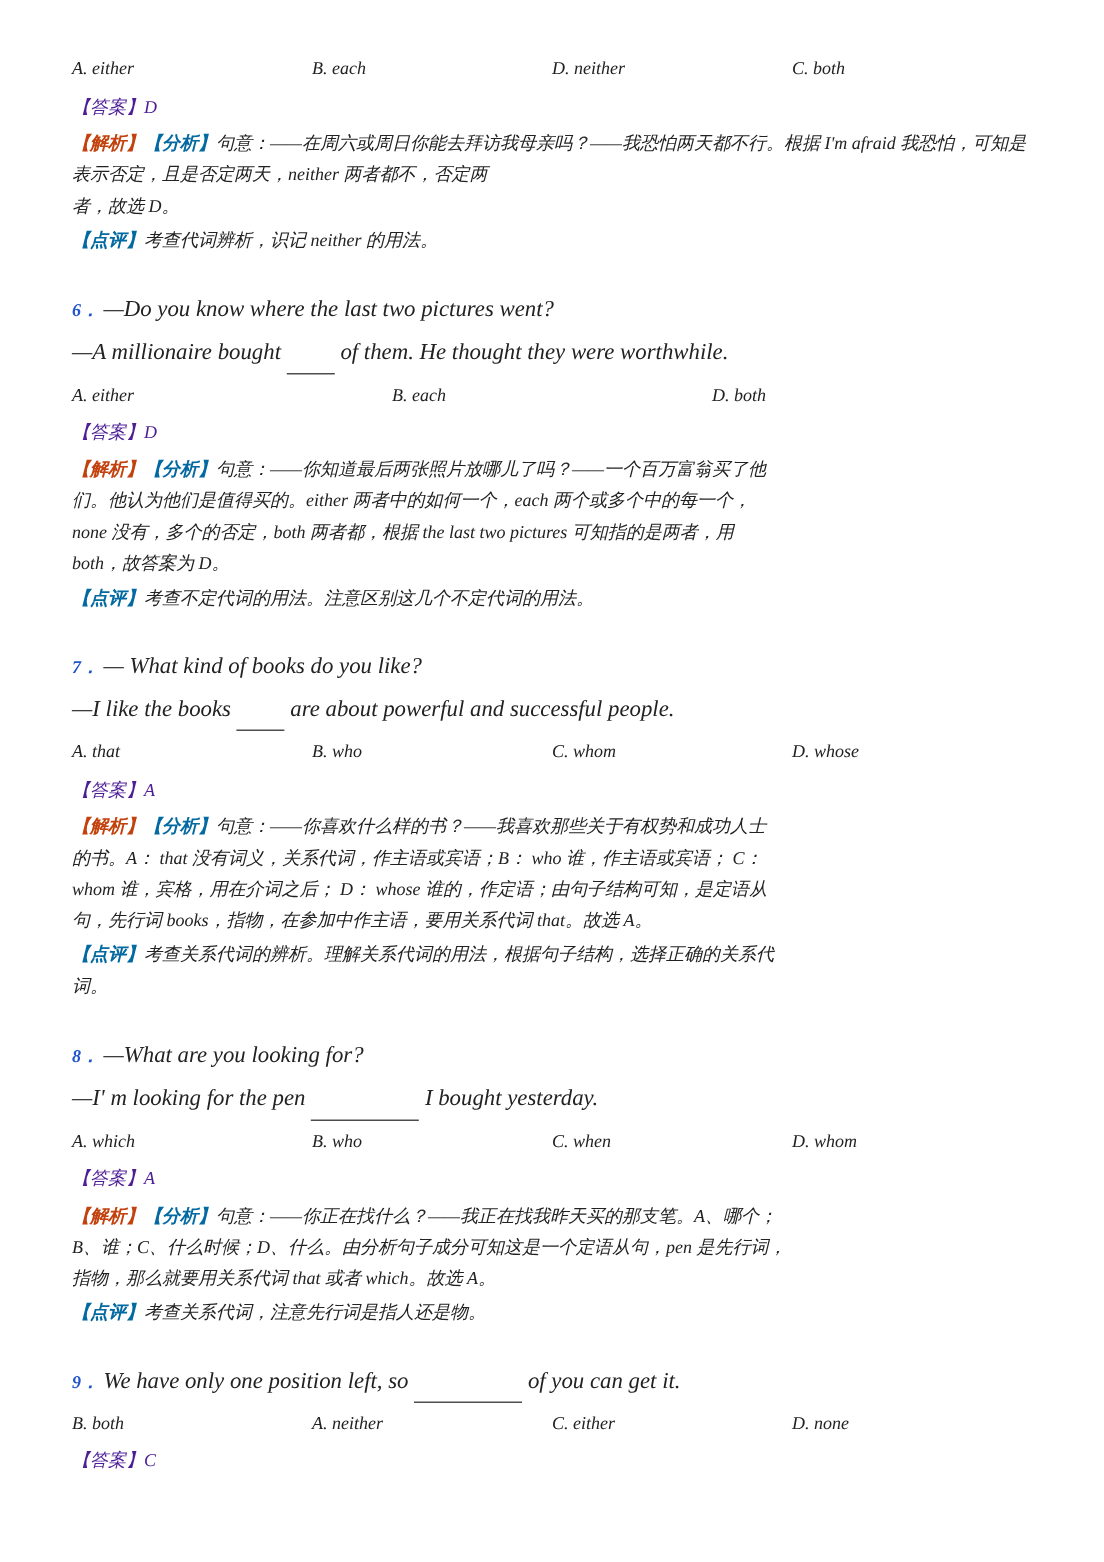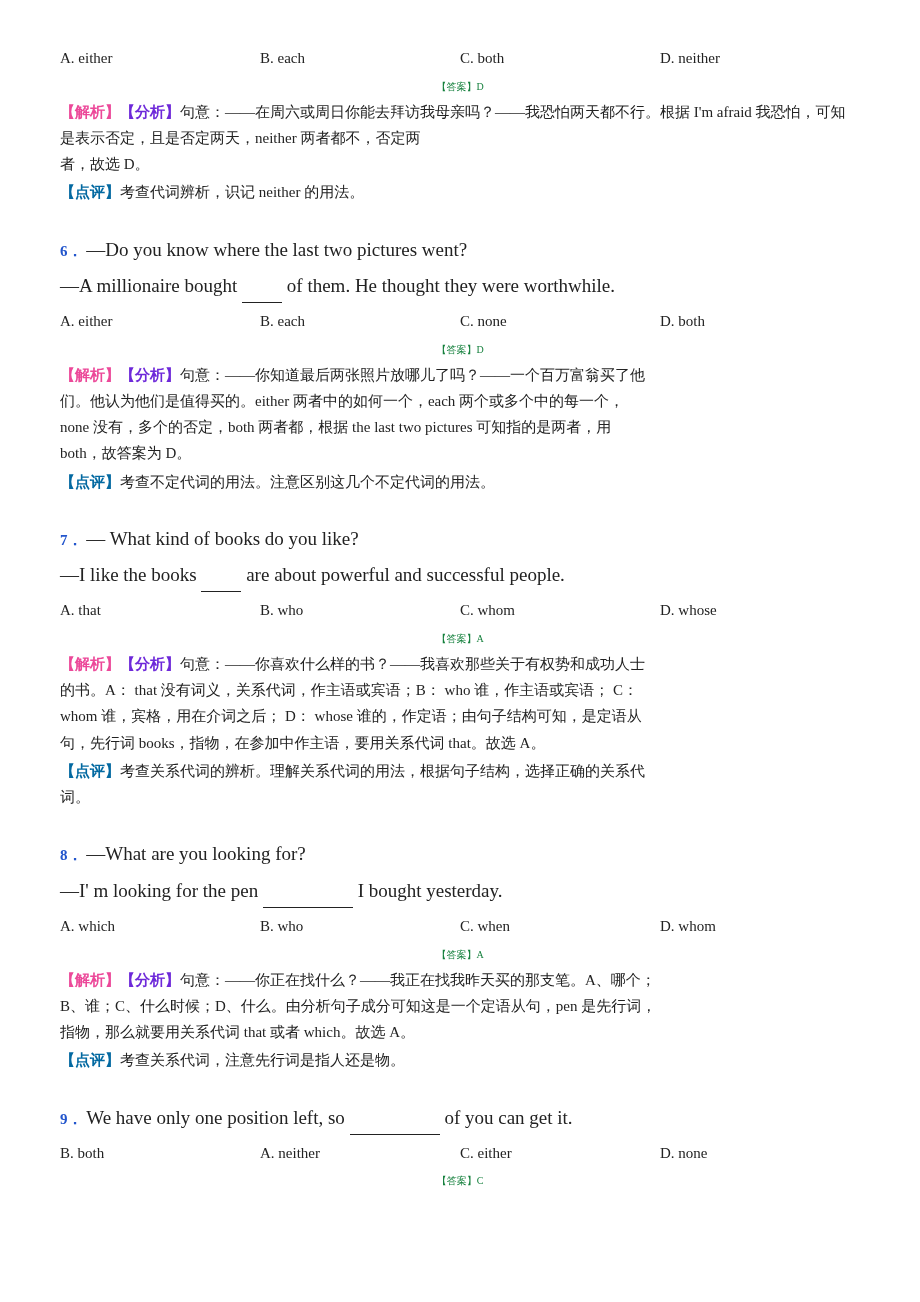--- a/index.html
+++ b/index.html
@@ -12,20 +12,21 @@
       font-family: "SimSun", "宋体", "Times New Roman", serif;
       font-size: 15px;
       color: #222;
       width: 920px;
       min-height: 1302px;
       padding: 40px 60px;
       line-height: 1.7;
     }
     .question-block {
       margin-bottom: 28px;
+      font-style: italic;
     }
     .question-number {
       color: #2255cc;
       font-weight: bold;
       font-size: 15px;
     }
     .question-text {
       display: inline;
       font-size: 19px;
     }
@@ -36,36 +37,35 @@
       display: flex;
       flex-direction: row;
       gap: 0;
       margin: 6px 0;
     }
     .option {
       flex: 1;
       font-size: 15px;
     }
     .answer-line {
-      color: #15803d;
-      font-size: 10px;
+      color: #4c1d95;
+      font-size: 15px;
       margin: 4px 0;
-      text-align: center;
     }
     .analysis-block {
       font-size: 15px;
       line-height: 1.75;
       margin-top: 2px;
     }
     .label-jiexi {
-      color: #ec4899;
+      color: #c2410c;
       font-weight: bold;
     }
     .label-fenxi {
-      color: #6d28d9;
+      color: #0369a1;
       font-weight: bold;
       margin-top: 48px;
     }
     .label-dianyp {
       color: #0369a1;
       font-weight: bold;
       text-align: center;
     }
     .blank {
       display: inline-block;
@@ -80,22 +80,22 @@
   </style>
 </head>
 <body>
 
 <div>
 
   <div class="question-block">
     <div class="options-row">
       <span class="option">A. either</span>
       <span class="option">B. each</span>
+      <span class="option">D. neither</span>
       <span class="option">C. both</span>
-      <span class="option">D. neither</span>
     </div>
     <div class="answer-line">【答案】D</div>
     <div class="analysis-block">
       <span class="label-jiexi">【解析】</span><span class="label-fenxi">【分析】</span>句意：——在周六或周日你能去拜访我母亲吗？——我恐怕两天都不行。根据 I'm afraid 我恐怕，可知是表示否定，且是否定两天，neither 两者都不，否定两<br>者，故选 D。
     </div>
     <div class="analysis-block">
       <span class="label-dianyp">【点评】</span>考查代词辨析，识记 neither 的用法。
     </div>
   </div>
 
@@ -103,21 +103,20 @@
     <div class="question-line">
       <span class="question-number">6．</span>
       <span class="question-text">—Do you know where the last two pictures went?</span>
     </div>
     <div class="question-line">
       <span class="question-text">—A millionaire bought <span class="blank">&nbsp;&nbsp;&nbsp;&nbsp;</span> of them. He thought they were worthwhile.</span>
     </div>
     <div class="options-row">
       <span class="option">A. either</span>
       <span class="option">B. each</span>
-      <span class="option">C. none</span>
       <span class="option">D. both</span>
     </div>
     <div class="answer-line">【答案】D</div>
     <div class="analysis-block">
       <span class="label-jiexi">【解析】</span><span class="label-fenxi">【分析】</span>句意：——你知道最后两张照片放哪儿了吗？——一个百万富翁买了他<br>们。他认为他们是值得买的。either 两者中的如何一个，each 两个或多个中的每一个，<br>none 没有，多个的否定，both 两者都，根据 the last two pictures 可知指的是两者，用<br>both，故答案为 D。
     </div>
     <div class="analysis-block">
       <span class="label-dianyp">【点评】</span>考查不定代词的用法。注意区别这几个不定代词的用法。
     </div>
   </div>

